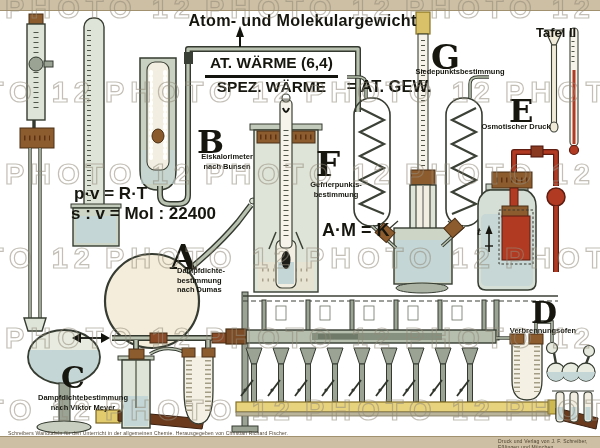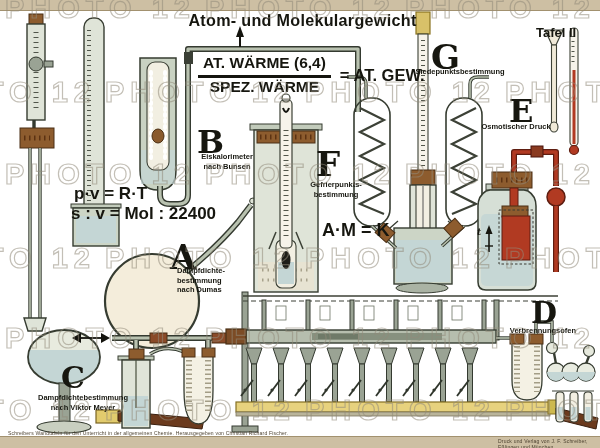--- a/index.html
+++ b/index.html
@@ -5,21 +5,21 @@
   html,body{margin:0;padding:0;background:#888;}
   #scene{position:relative;width:600px;height:448px;overflow:hidden;
          background:#ffffff;font-family:"Liberation Sans",sans-serif;color:#16160f;}
   .abs{position:absolute;}
   .strip{left:0;width:600px;background:#cdbfa3;}
   #strip-top{top:0;height:10px;border-bottom:1px solid #a2916f;}
   #strip-bottom{top:436px;height:12px;border-top:1px solid #a2916f;}
   #title{top:11px;left:150px;width:305px;text-align:center;font-size:17px;font-weight:800;
          letter-spacing:.3px;transform:scaleX(.95);}
   #plate{top:25px;left:536px;font-size:13px;font-weight:800;}
-  .frac-wrap{top:54px;left:198px;display:flex;align-items:center;}
+  .frac-wrap{top:54px;left:205px;display:flex;align-items:flex-end;}
   .frac{text-align:center;}
   .frac .num{font-size:15.5px;font-weight:800;padding:0 5px 3px 5px;border-bottom:3px solid #14140e;}
   .frac .den{font-size:15.5px;font-weight:800;padding-top:0;}
   .frac-res{font-size:16.5px;font-weight:800;margin-left:9px;}
   .formula{font-weight:800;font-size:17px;}
   #gas-law{top:184px;left:74px;}
   #molar{top:204px;left:71px;}
   #raoult{top:220px;left:322px;font-size:18px;}
   .bigletter{font-family:"DejaVu Serif",serif;font-weight:bold;line-height:1;}
   .cap{font-weight:800;font-size:7.5px;line-height:9.5px;letter-spacing:0;}

